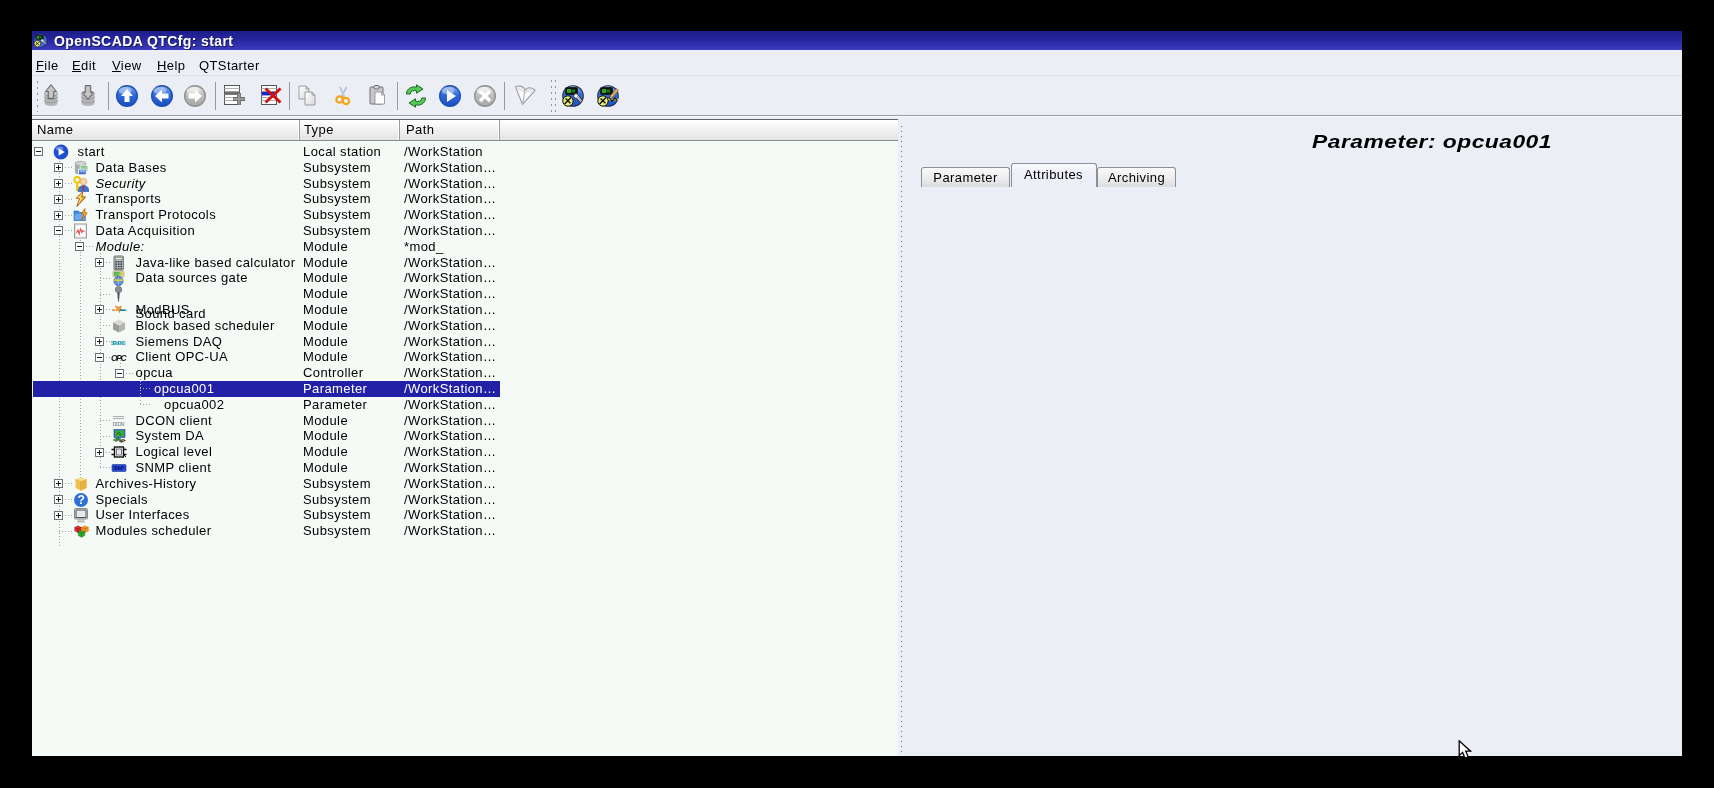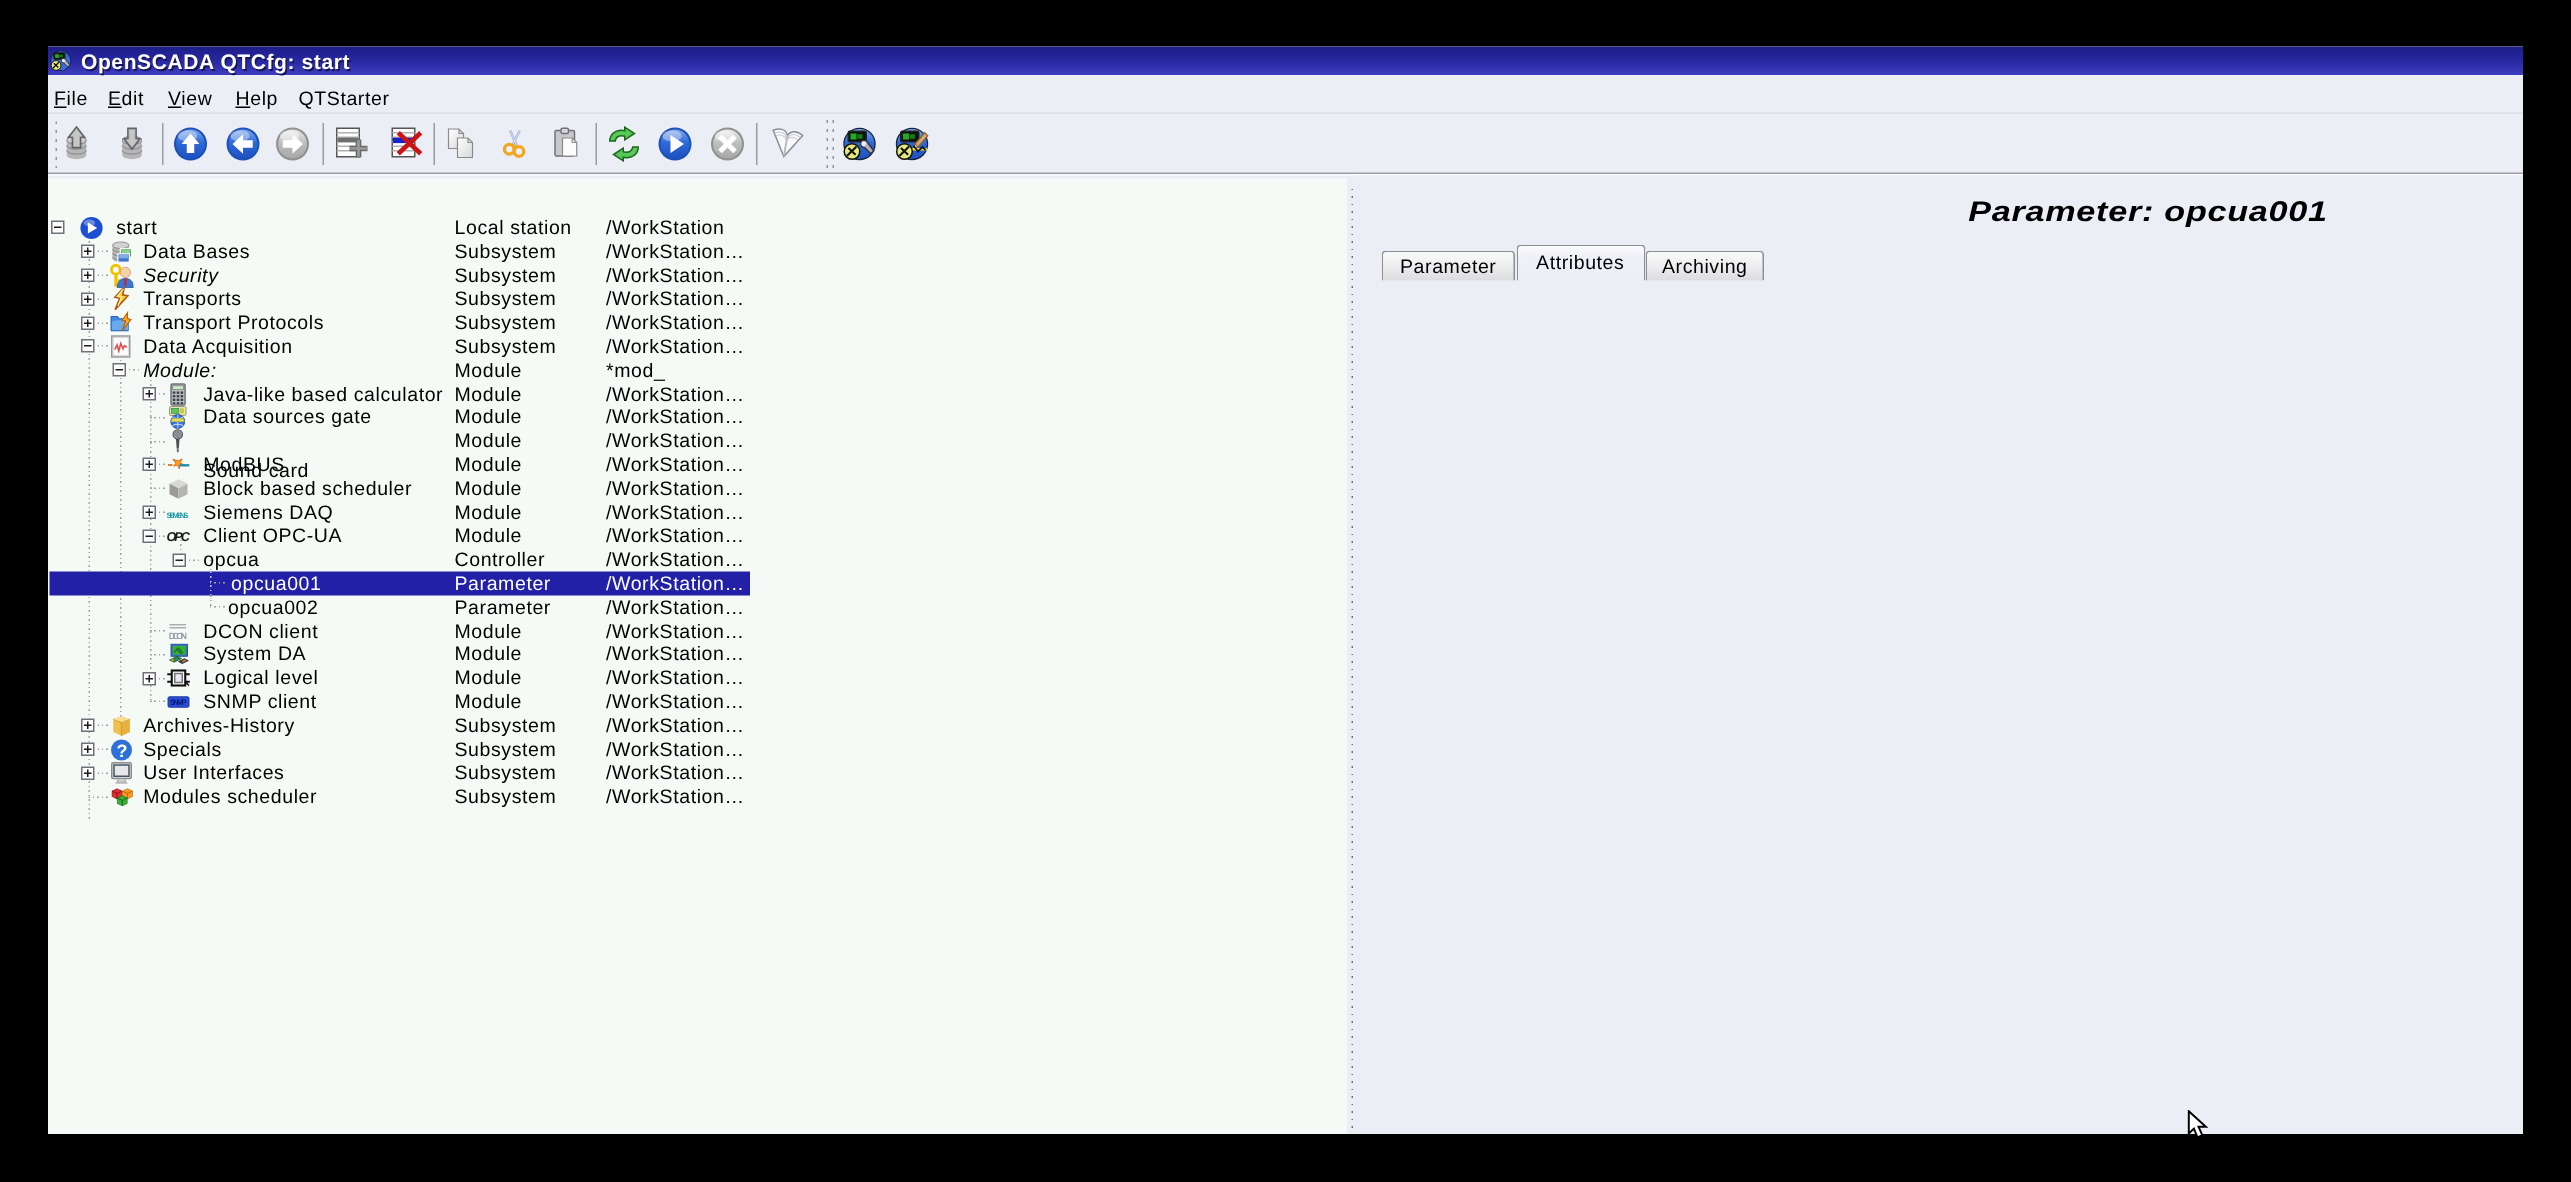--- a/index.html
+++ b/index.html
@@ -214,20 +214,28 @@
         <circle cx="7" cy="17" r="5.2" fill="#e4ea7a" stroke="#10100a" stroke-width="1"></circle>
         <path d="M3.6 20 L10 13.6 M4.6 14.6 L9.4 19.2" stroke="#10100a" stroke-width="1.4"></path>
       </svg><div class="sep" style="left:75.5px"></div>
 <div class="sep" style="left:183px"></div>
 <div class="sep" style="left:256.5px"></div>
 <div class="sep" style="left:364.5px"></div>
 <div class="sep" style="left:472px"></div><div class="hdl" style="left:5px;top:4px;height:31px"></div><div class="hdl" style="left:519px;top:3px;height:33px"></div><div class="hdl" style="left:523px;top:3px;height:33px"></div></div>
   <div id="tbline1"></div>
     <div id="tbline2"></div>
   <div id="tree">
+    <div id="thead">
+      <div class="hs" style="left:0;width:268px"></div>
+      <div class="hs" style="left:268px;width:100px"></div>
+      <div class="hs" style="left:368px;width:99.5px"></div>
+      <div class="ht" style="left:5px">Name</div>
+      <div class="ht" style="left:272px">Type</div>
+      <div class="ht" style="left:374px">Path</div>
+    </div>
     <div id="rows">
         <span class="gv" style="left:27px;top:7.9px;height:395.0px"></span>
 <span class="gv" style="left:48px;top:86.9px;height:252.8px"></span>
 <span class="gv" style="left:68px;top:102.70000000000002px;height:221.20000000000002px"></span>
 <span class="gv" style="left:88px;top:213.3px;height:15.8px"></span>
 <span class="gv" style="left:108px;top:229.10000000000002px;height:31.6px"></span>
 <div class="row">
           <span class="xp" style="left:1.5px"></span>
           <svg class="ic" width="16" height="16" viewBox="0 0 16 16" style="left:21px">
             <circle cx="8" cy="8" r="7.4" fill="#1d4ed0"></circle>
@@ -419,21 +427,21 @@
 <div class="row">
           <div class="sel"></div>
           <span style="position:absolute;left:108px;top:0;width:1px;height:15.8px;background-image:repeating-linear-gradient(to bottom,#c8cce8 0 1px,transparent 1px 3px)"></span>
           <span class="gh" style="left:108px;width:10px;top:7.4px"></span>
           <div style="left:122px;">opcua001</div>
           <div class="ty">Parameter</div>
           <div class="pa">/WorkStation…</div>
         </div>
 <div class="row">
           <span class="gh" style="left:108px;width:10px;top:7.4px"></span>
-          <div style="left:120px;">opcua002</div>
+          <div style="left:132px;">opcua002</div>
           <div class="ty">Parameter</div>
           <div class="pa">/WorkStation…</div>
         </div>
 <div class="row">
           <span class="gh" style="left:68px;width:11px;top:7.4px"></span>
           <svg class="ic" width="16" height="16" viewBox="0 0 16 16" style="left:79px">
             <g fill="#a8aeb4">
               <rect x="2" y="3" width="11" height="1"></rect>
               <rect x="2" y="5" width="11" height="1"></rect>
             </g>

